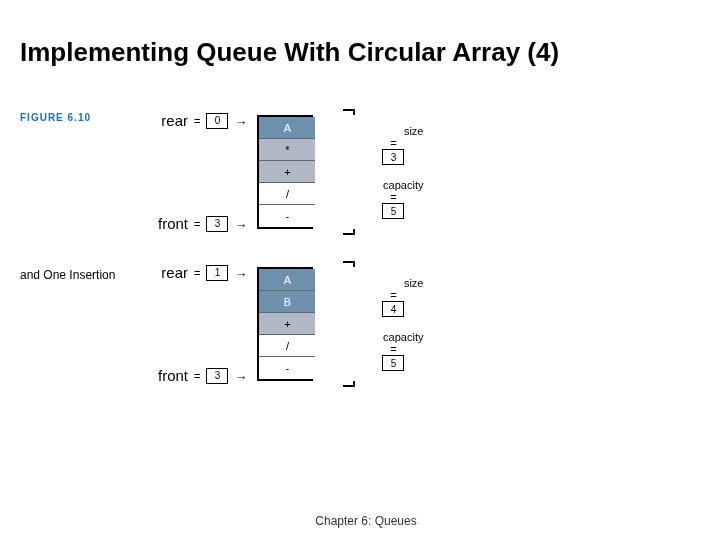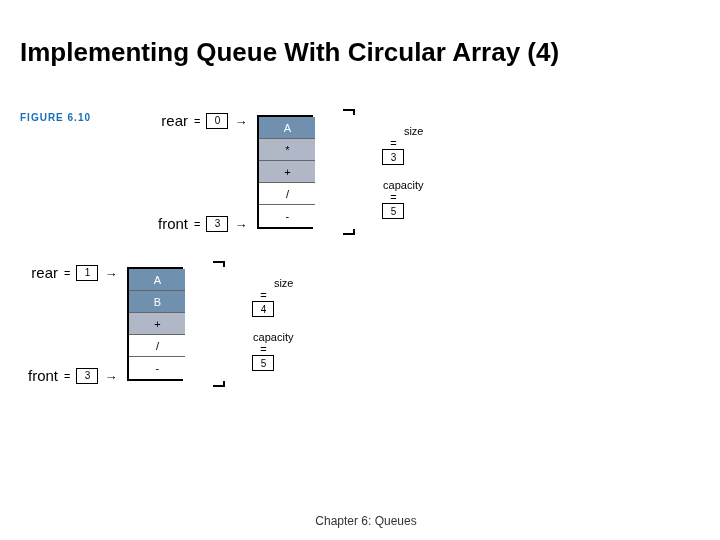--- a/index.html
+++ b/index.html
@@ -275,20 +275,23 @@
         <div class="stat-row">
           <span class="stat-label">capacity</span>
           <span class="stat-eq">=</span>
           <span class="stat-box">5</span>
         </div>
       </div>
     </div>
   </div>
 
   <div class="figure-block" style="margin-top:10px;">
+    <div class="figure-label">
+      <div class="section-label">and One Insertion</div>
+    </div>
 
     <div class="diagram-area">
 
       <div class="pointer-group">
         <div class="pointer-row">
           <span class="pointer-label">rear</span>
           <span class="ptr-eq">=</span>
           <span class="ptr-box">1</span>
           <span class="ptr-arrow">→</span>
         </div>

